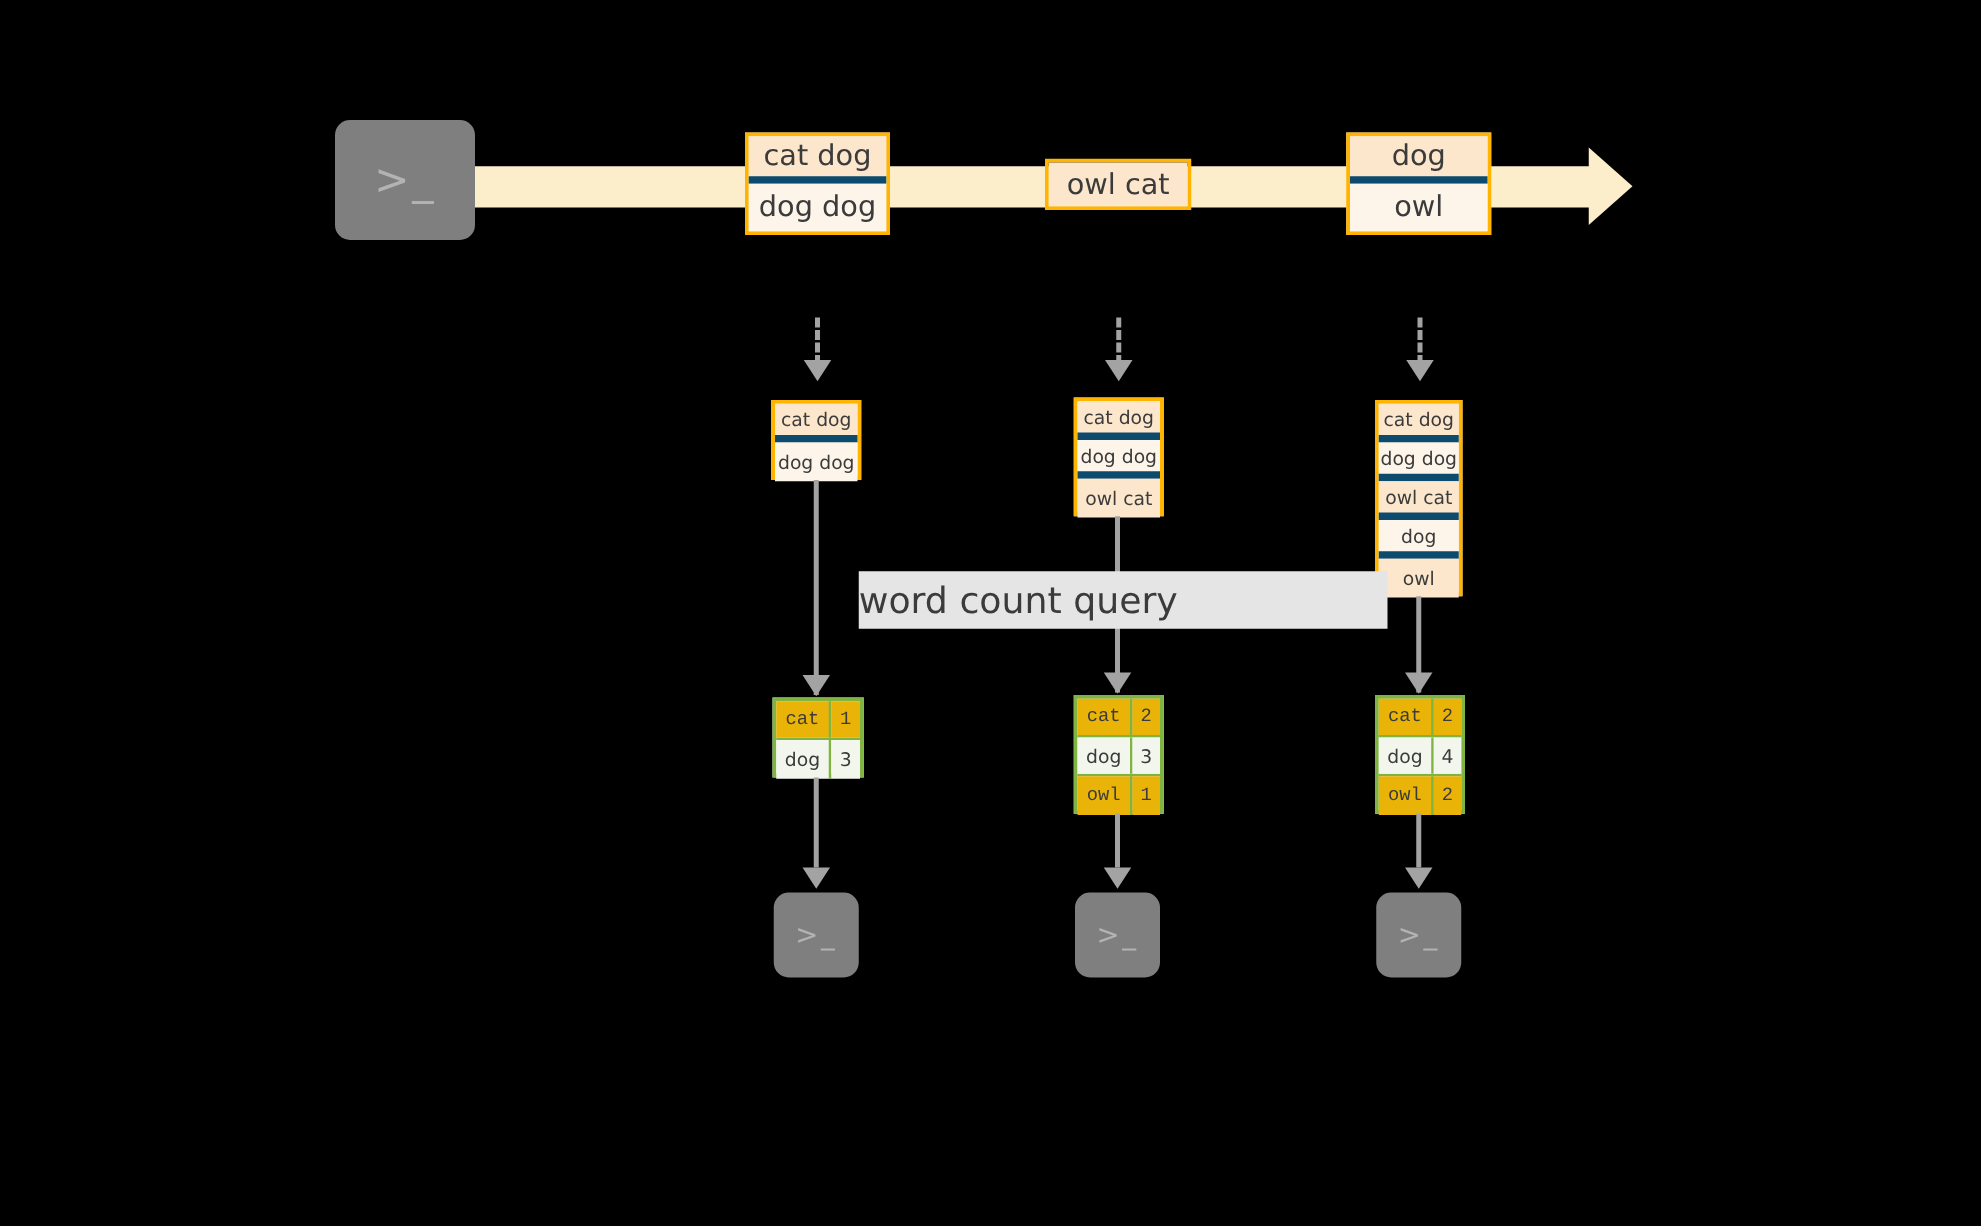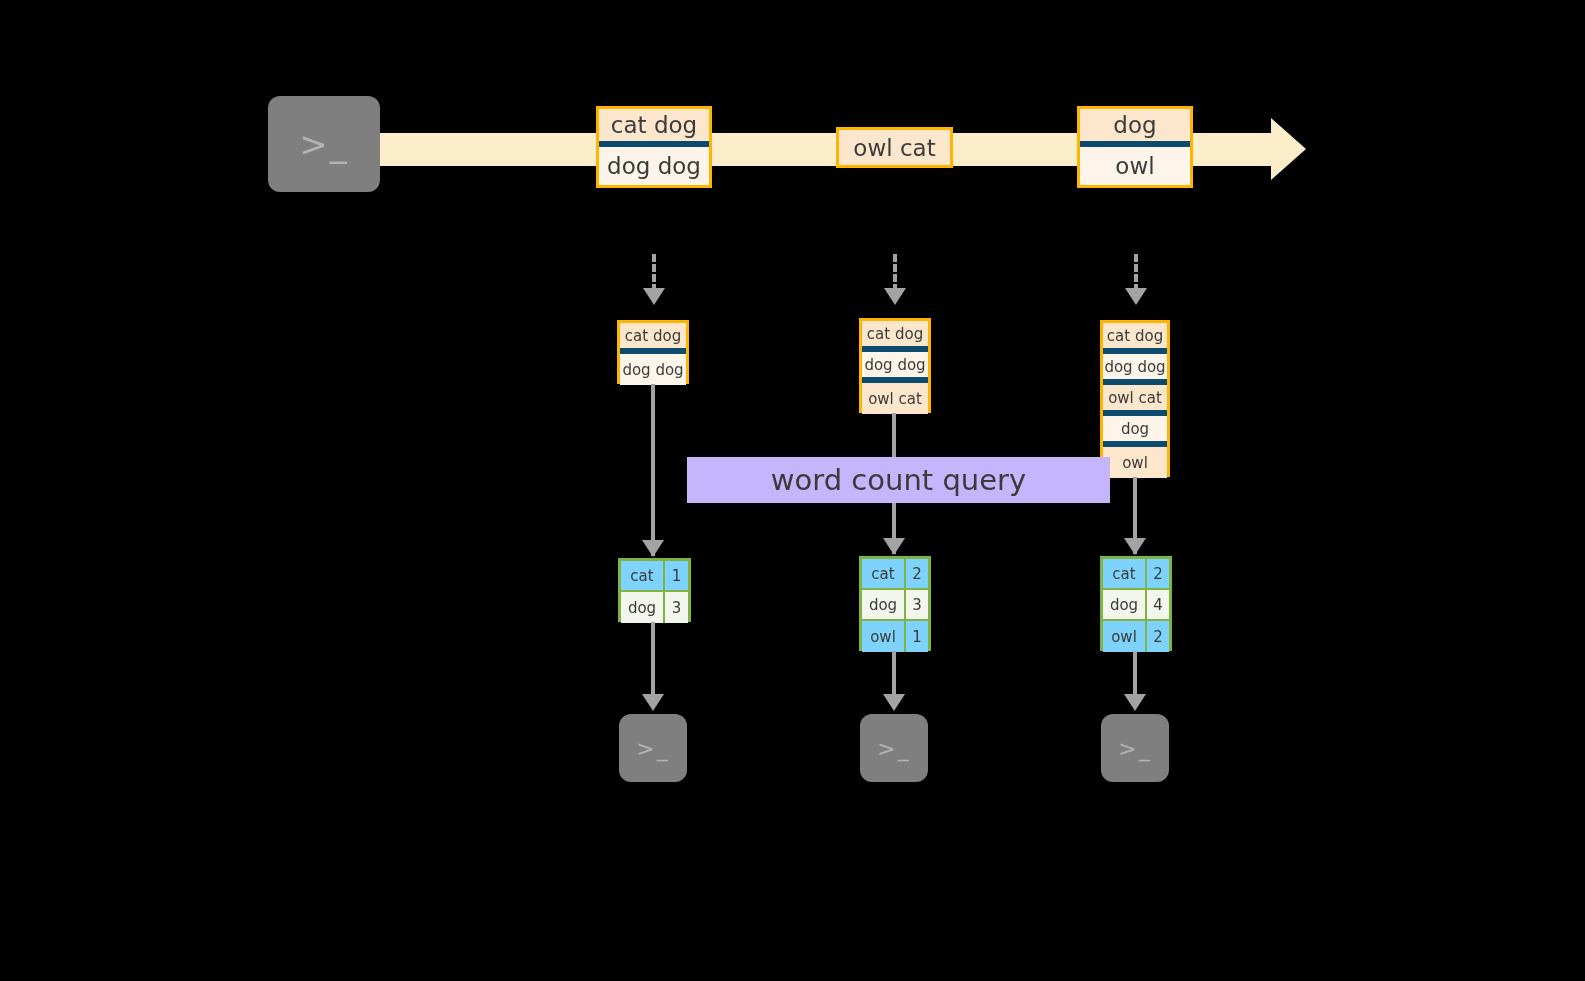--- a/index.html
+++ b/index.html
@@ -134,21 +134,21 @@
     justify-content: center;
     font-size: 15px;
     color: #3b3b3b;
     background: #f2f6ec;
   }
   .gcell-word {
     flex: 0 0 44px;
     border-right: 2px solid #7fb342;
   }
   .gcell-count { flex: 1 1 auto; }
-  .grow.shade .gcell-word, .grow.shade .gcell-count { background: #7dd3fc; }
+  .grow.shade .gcell-word, .grow.shade .gcell-count { background: #eab308; font-family: Liberation Mono, monospace; }
   .gbox-1 { left: 618px; top: 558px; width: 73px; height: 64px; }
   .gbox-2 { left: 859px; top: 556px; width: 72px; height: 95px; }
   .gbox-3 { left: 1100px; top: 556px; width: 72px; height: 95px; }
 
   
   .v-line {
     position: absolute;
     width: 4px;
     background: #a3a3a3;
   }
@@ -165,24 +165,24 @@
     border-top: 17px solid #a3a3a3;
   }
 
   
   .query-banner {
     position: absolute;
     left: 687px;
     top: 457px;
     width: 423px;
     height: 46px;
-    background: #c4b5fd;
+    background: #e5e5e5;
     display: flex;
     align-items: center;
-    justify-content: center;
+    justify-content: flex-start;
     color: #3b3b3b;
     font-size: 29px;
     z-index: 20;
   }
 </style>
 </head>
 <body>
 
 <div id="canvas">
 

